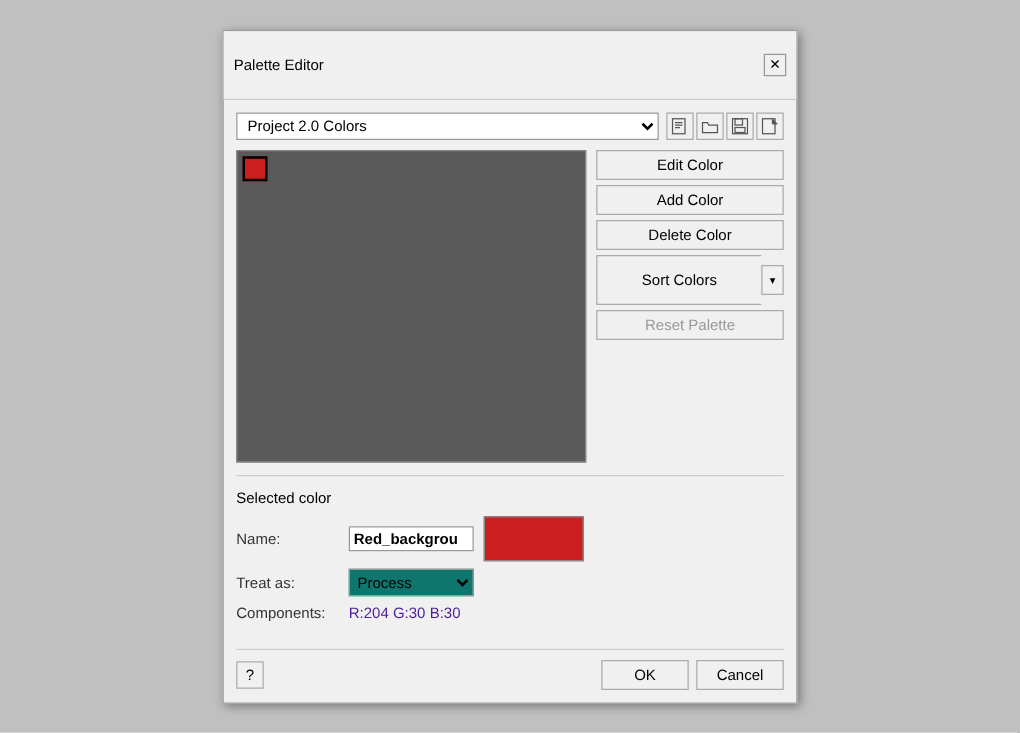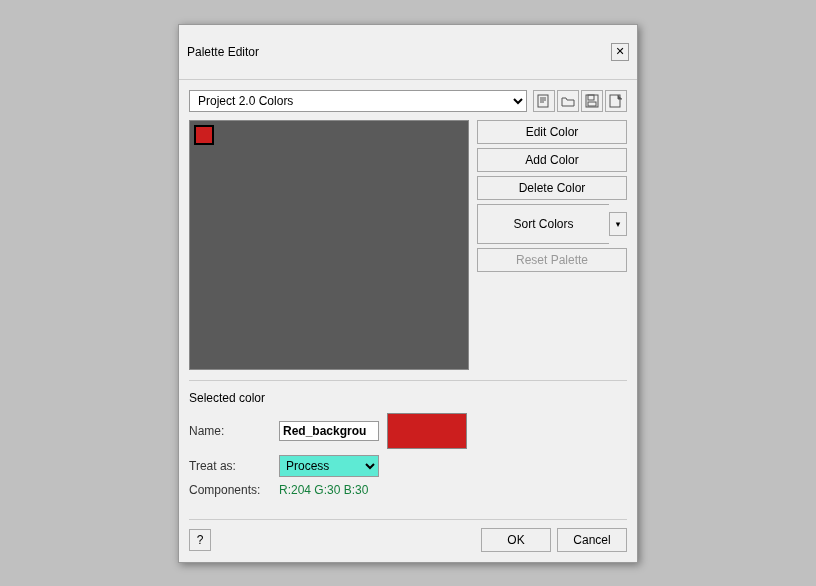--- a/index.html
+++ b/index.html
@@ -192,29 +192,29 @@
     .color-preview {
       width: 80px;
       height: 36px;
       background: #cc1e1e;
       border: 1px solid #888;
       margin-left: 8px;
     }
     .treat-select {
       height: 22px;
       border: 1px solid #999;
-      background: #5eead4;
+      background: #0f766e;
       font-size: 12px;
       padding: 0 2px;
       width: 100px;
       cursor: pointer;
     }
     .components-value {
       font-size: 12px;
-      color: #15803d;
+      color: #4c1d95;
     }
     .bottom-row {
       display: flex;
       align-items: center;
       justify-content: space-between;
       margin-top: 8px;
       padding-top: 8px;
       border-top: 1px solid #ccc;
     }
     .help-btn {

